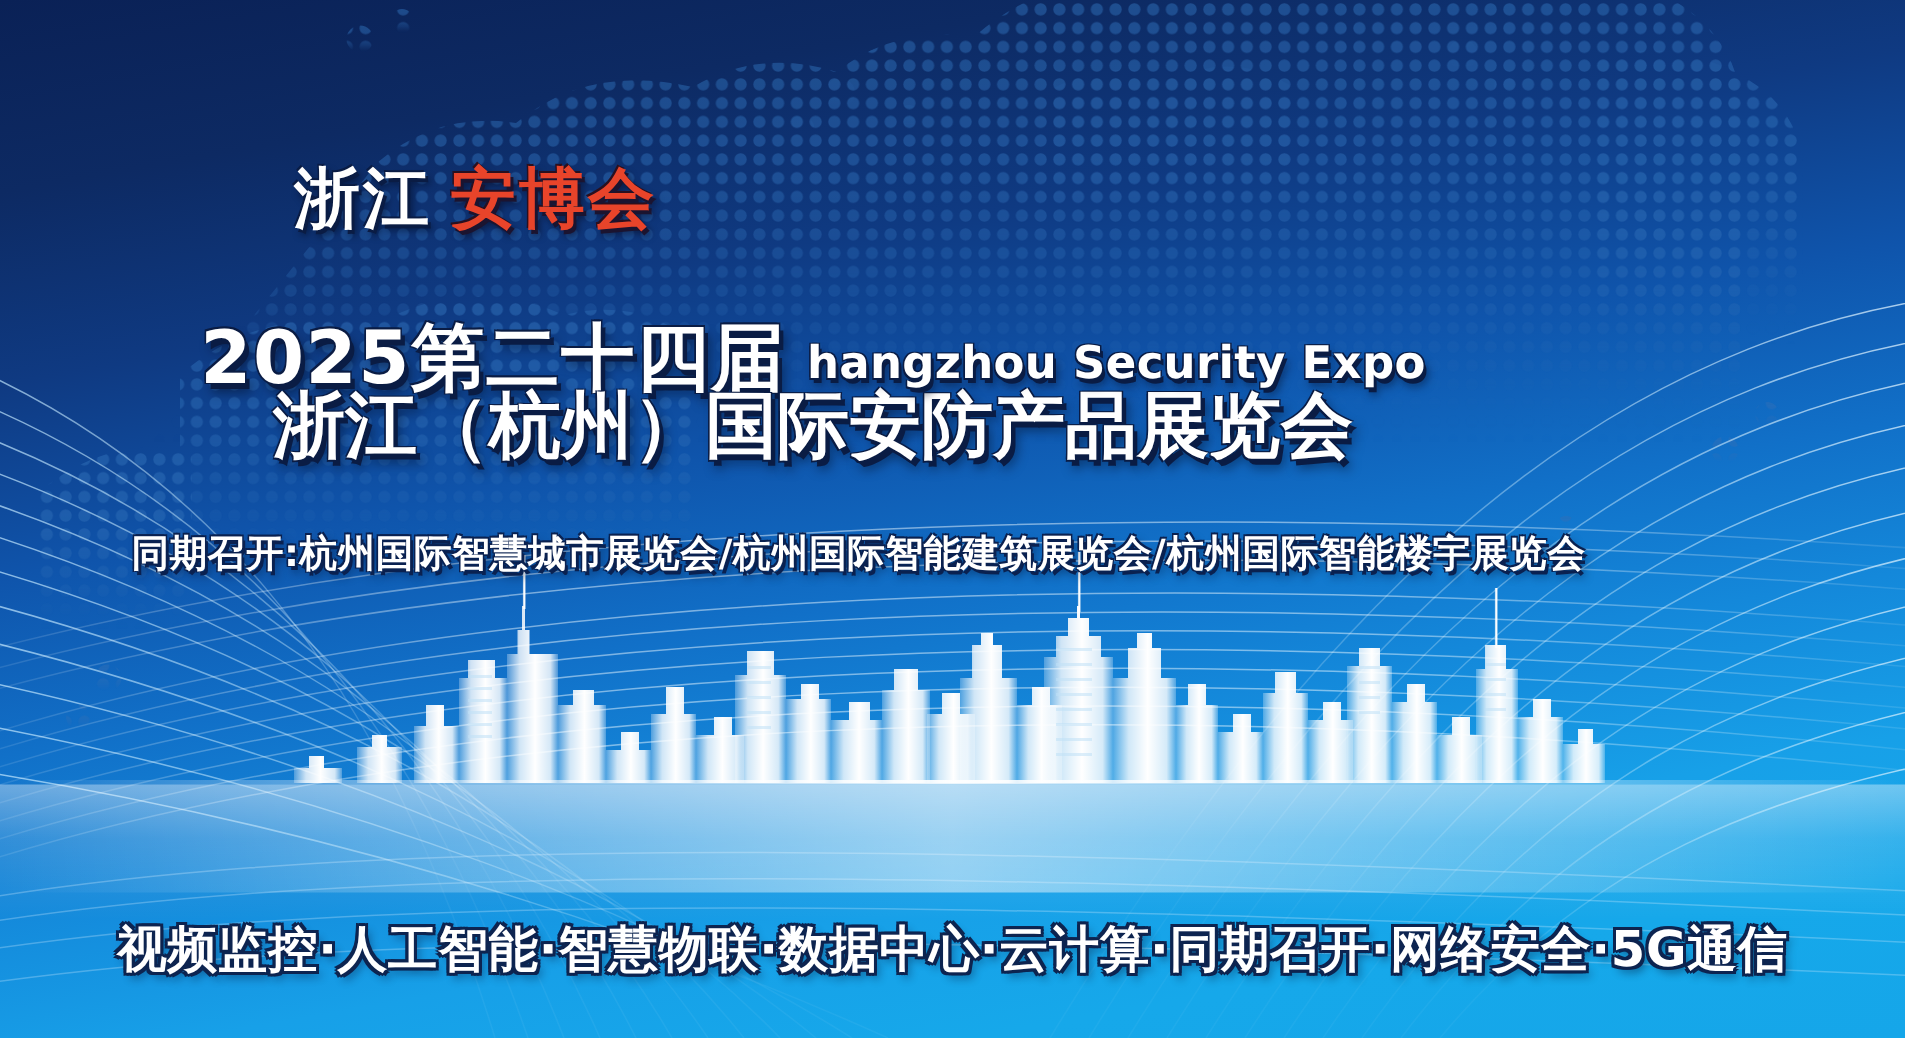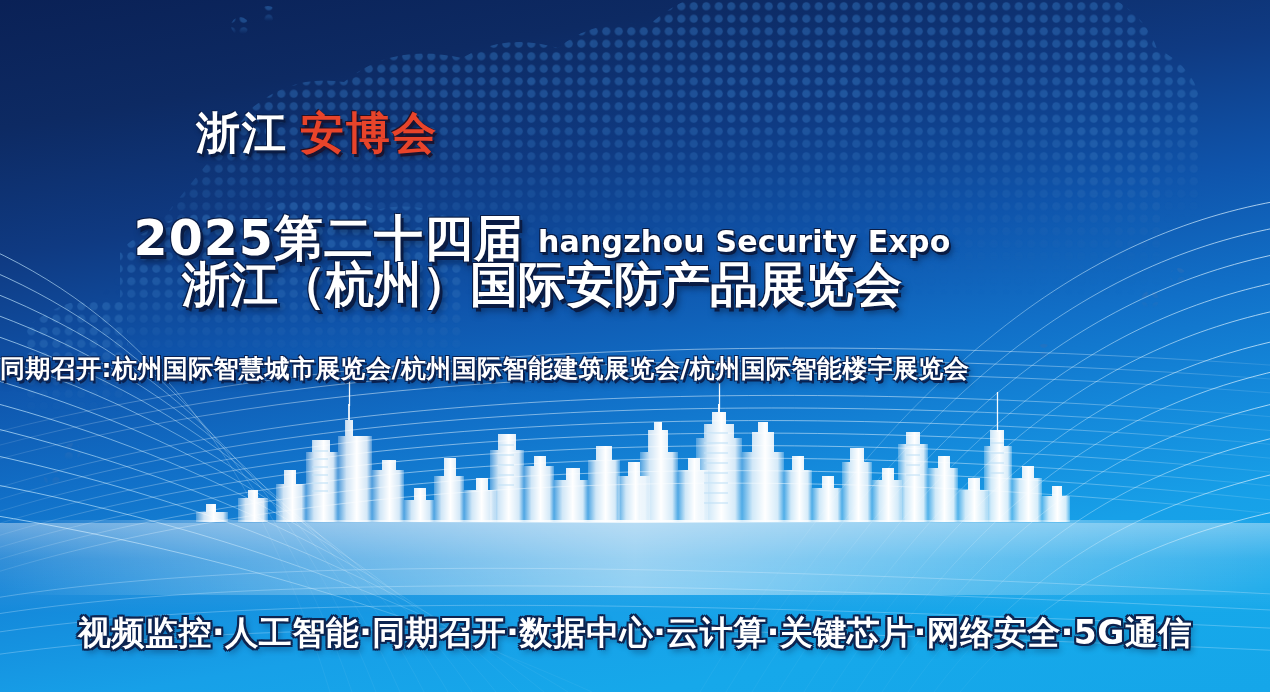--- a/index.html
+++ b/index.html
@@ -39,21 +39,21 @@
   }
   #hl-cn2{
     margin-top:7px;
     font-size:48px;font-weight:bold;color:#fff;letter-spacing:0px;
     font-family:Liberation Mono, monospace;
     text-shadow:3px 4px 0 #0a1c44,-1px -1px 0 #0a1c44,1px -1px 0 #0a1c44,-1px 1px 0 #0a1c44,4px 6px 7px rgba(3,12,35,.55);
   }
 
   
   #concurrent{
-    position:absolute;left:0;top:352px;width:1057px;text-align:left;
+    position:absolute;left:0;top:352px;width:1057px;text-align:right;
     font-size:25px;font-weight:bold;color:#fff;white-space:nowrap;
     letter-spacing:.4px;
     font-family:"DejaVu Sans","Liberation Sans",sans-serif;
     text-shadow:2px 3px 0 #0a2150,-1px -1px 0 #0a2150,1px -1px 0 #0a2150,-1px 1px 0 #0a2150,3px 4px 6px rgba(4,16,46,.5);
   }
 
   
   #keywords{
     position:absolute;left:0;top:611px;width:1270px;text-align:center;
     font-size:33px;font-weight:bold;color:#fff;white-space:nowrap;
@@ -293,15 +293,15 @@
     <div class="hl-row">
       <span id="hl-cn1">2025第二十四届</span><span id="hl-en">hangzhou Security Expo</span>
     </div>
     <div class="hl-row">
       <span id="hl-cn2">浙江（杭州）国际安防产品展览会</span>
     </div>
   </div>
 
   <div id="concurrent">同期召开:杭州国际智慧城市展览会/杭州国际智能建筑展览会/杭州国际智能楼宇展览会</div>
 
-  <div id="keywords">视频监控·人工智能·同期召开·数据中心·云计算·关键芯片·网络安全·5G通信</div>
+  <div id="keywords">视频监控·人工智能·智慧物联·数据中心·云计算·同期召开·网络安全·5G通信</div>
 
 </div>
 
 </body></html>

